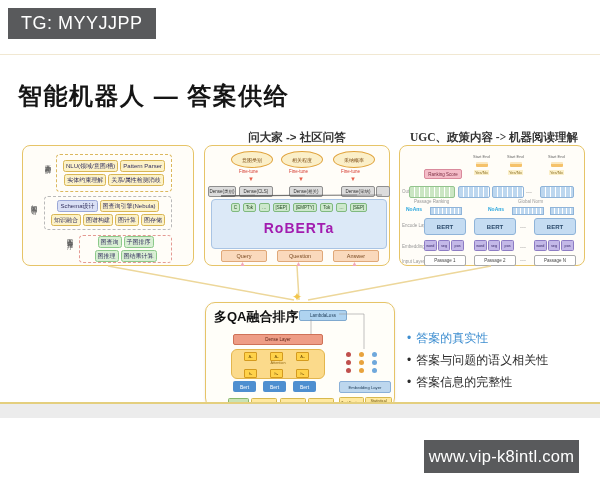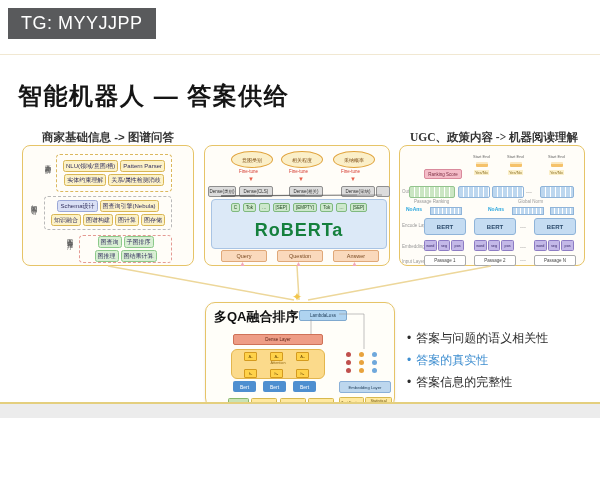--- a/index.html
+++ b/index.html
@@ -43,22 +43,22 @@
          font-size:5px;color:#7a4a12;}
   .finetune{position:absolute;font-size:4.5px;color:#D4372C;white-space:nowrap;}
   .dn-arrow{position:absolute;font-size:6px;color:#E8604C;line-height:1;}
   .dense{position:absolute;height:9px;background:#DCDCDC;border:0.8px solid #8f8f8f;
          border-radius:2px;font-size:4.5px;color:#333;display:flex;align-items:center;
          justify-content:center;white-space:nowrap;}
   .roberta{position:absolute;background:#DCE9F7;border:1px solid #A9C4E4;border-radius:4px;}
   .token-row{position:absolute;left:0;right:0;top:3px;display:flex;gap:3px;justify-content:center;}
   .token{background:#CDE8CC;border:0.8px solid #7fb97f;border-radius:2px;font-size:4.5px;
          color:#234a23;padding:1px 2px;white-space:nowrap;}
-  .roberta-name{position:absolute;left:0;right:0;top:20px;text-align:center;font-size:18px;
-                font-weight:bold;color:#15803d;letter-spacing:1px;}
+  .roberta-name{position:absolute;left:0;right:0;top:20px;text-align:center;font-size:14px;
+                font-weight:bold;color:#a21caf;letter-spacing:1px;}
   .cqa-input{position:absolute;height:10px;background:#FAD9BC;border:0.8px solid #e0a878;
              border-radius:2px;font-size:5.5px;color:#7a4a22;display:flex;align-items:center;
              justify-content:center;}
   .up-arrow{position:absolute;font-size:7px;color:#F2A7B8;line-height:1;}
 
   
   .mrc-label{position:absolute;font-size:4.5px;color:#999;white-space:nowrap;}
   .mrc-pink{position:absolute;background:#F4BCC8;border:0.8px solid #d98a9c;border-radius:2px;
             font-size:4.5px;color:#7c2f42;display:flex;align-items:center;justify-content:center;}
   .se{position:absolute;font-size:4px;color:#666;white-space:nowrap;text-align:center;}
@@ -136,21 +136,21 @@
 
 <div class="slide">
 
   <div class="hairline-top"></div>
 
   <div class="tg-badge">TG: MYYJJPP</div>
 
   <div class="page-title">智能机器人 — 答案供给</div>
 
 
-  <div class="col-header" style="left:22px;width:172px;">商家基础信息 -&gt; 图谱问答</div>
+  <div class="col-header" style="left:204px;width:186px;">问大家 -&gt; 社区问答</div>
   <div class="col-header" style="left:394px;width:200px;font-family:Liberation Serif, serif;">UGC、政策内容 -&gt; 机器阅读理解</div>
 
   <div class="panel" style="left:22px;width:172px;">
     <span class="kg-vlabel" style="left:22px;top:14px;">查询理解</span>
     <span class="kg-vlabel" style="left:8px;top:54px;">知识图谱</span>
     <span class="kg-vlabel" style="left:44px;top:88px;">图查询排序</span>
 
     <div class="kg-group" style="left:33px;top:8px;width:116px;height:38px;">
       <div class="kg-line">
         <span class="kbox">NLU(领域/意图/槽)</span>
@@ -352,22 +352,23 @@
     <span class="dot" style="left:166px;top:49px;background:#6FA8DC;"></span>
     <span class="dot" style="left:166px;top:57px;background:#6FA8DC;"></span>
     <span class="dot" style="left:166px;top:65px;background:#6FA8DC;"></span>
 
     <div class="femb">Embedding Layer</div>
     <div class="ffeat" style="left:133px;width:23px;">Text Feature</div>
     <div class="ffeat" style="left:159px;width:25px;">Statistical Feature</div>
   </div>
 
   <div class="bullets">
+    <div class="bullet-line blue"><span class="b">•</span><span>答案的真实性</span></div>
     <div class="bullet-line"><span class="b">•</span><span>答案与问题的语义相关性</span></div>
-    <div class="bullet-line blue"><span class="b">•</span><span>答案的真实性</span></div>
     <div class="bullet-line"><span class="b">•</span><span>答案信息的完整性</span></div>
   </div>
 
 
   <div class="yellow-line"></div>
   <div class="gray-strip"></div>
+  <div class="url-box">www.vip-k8intl.com</div>
 
 </div>
 
 </body></html>

